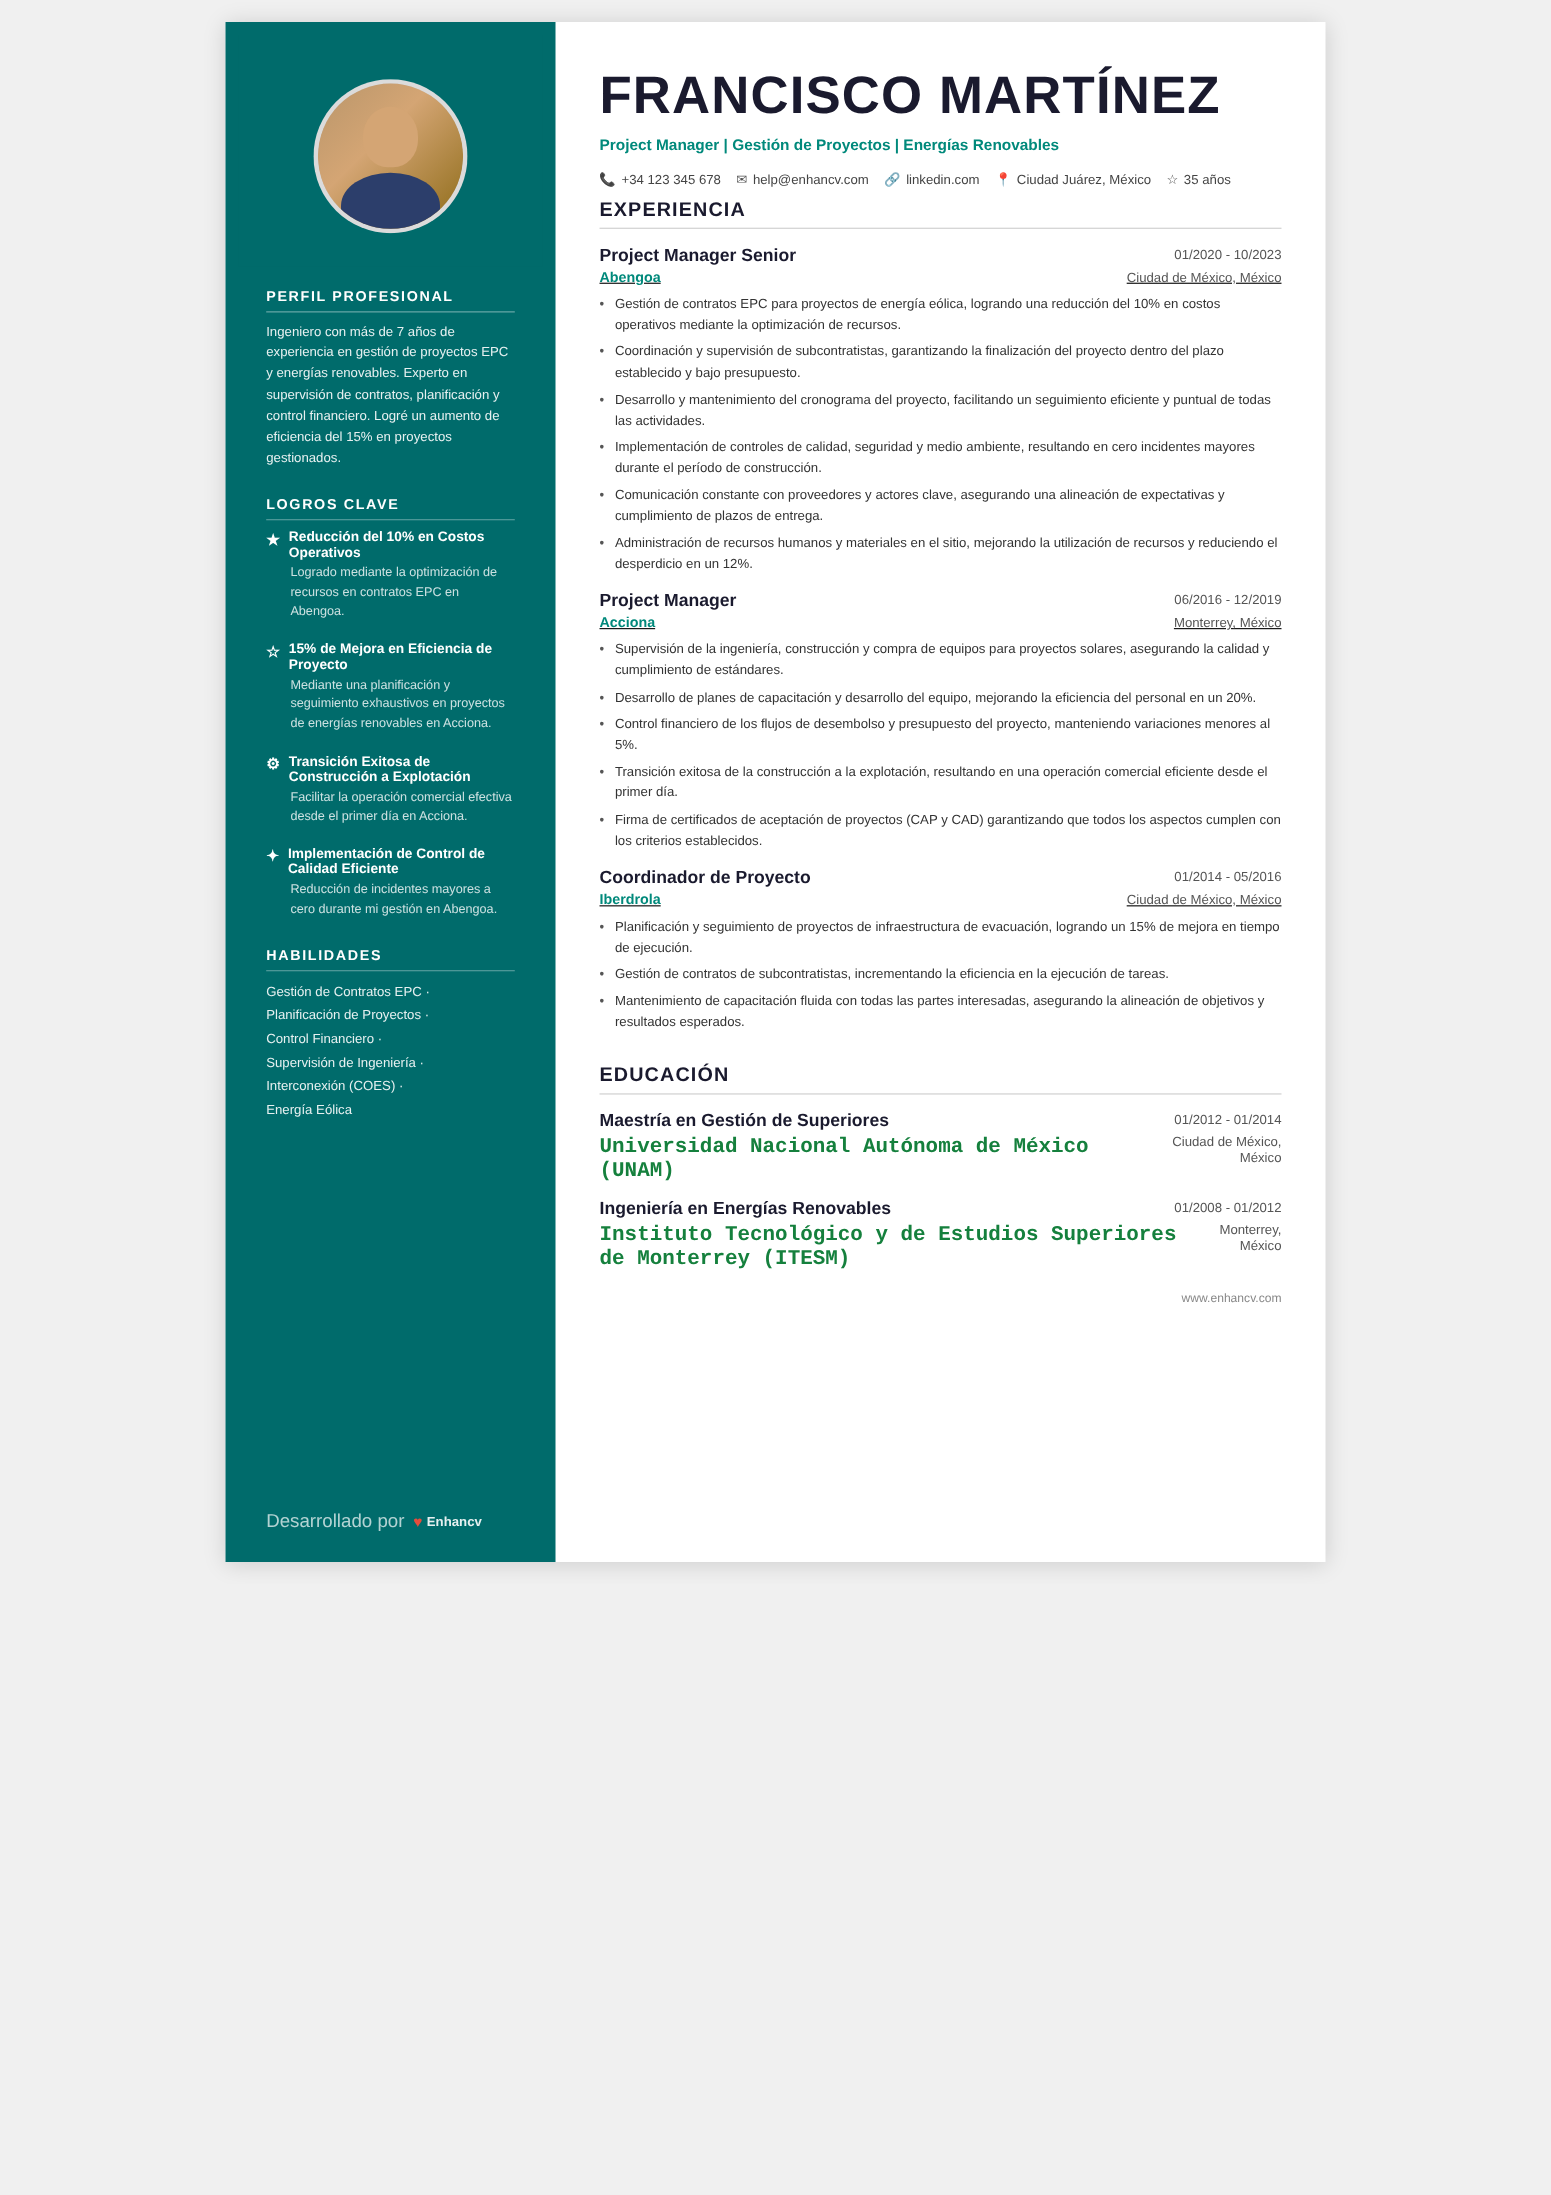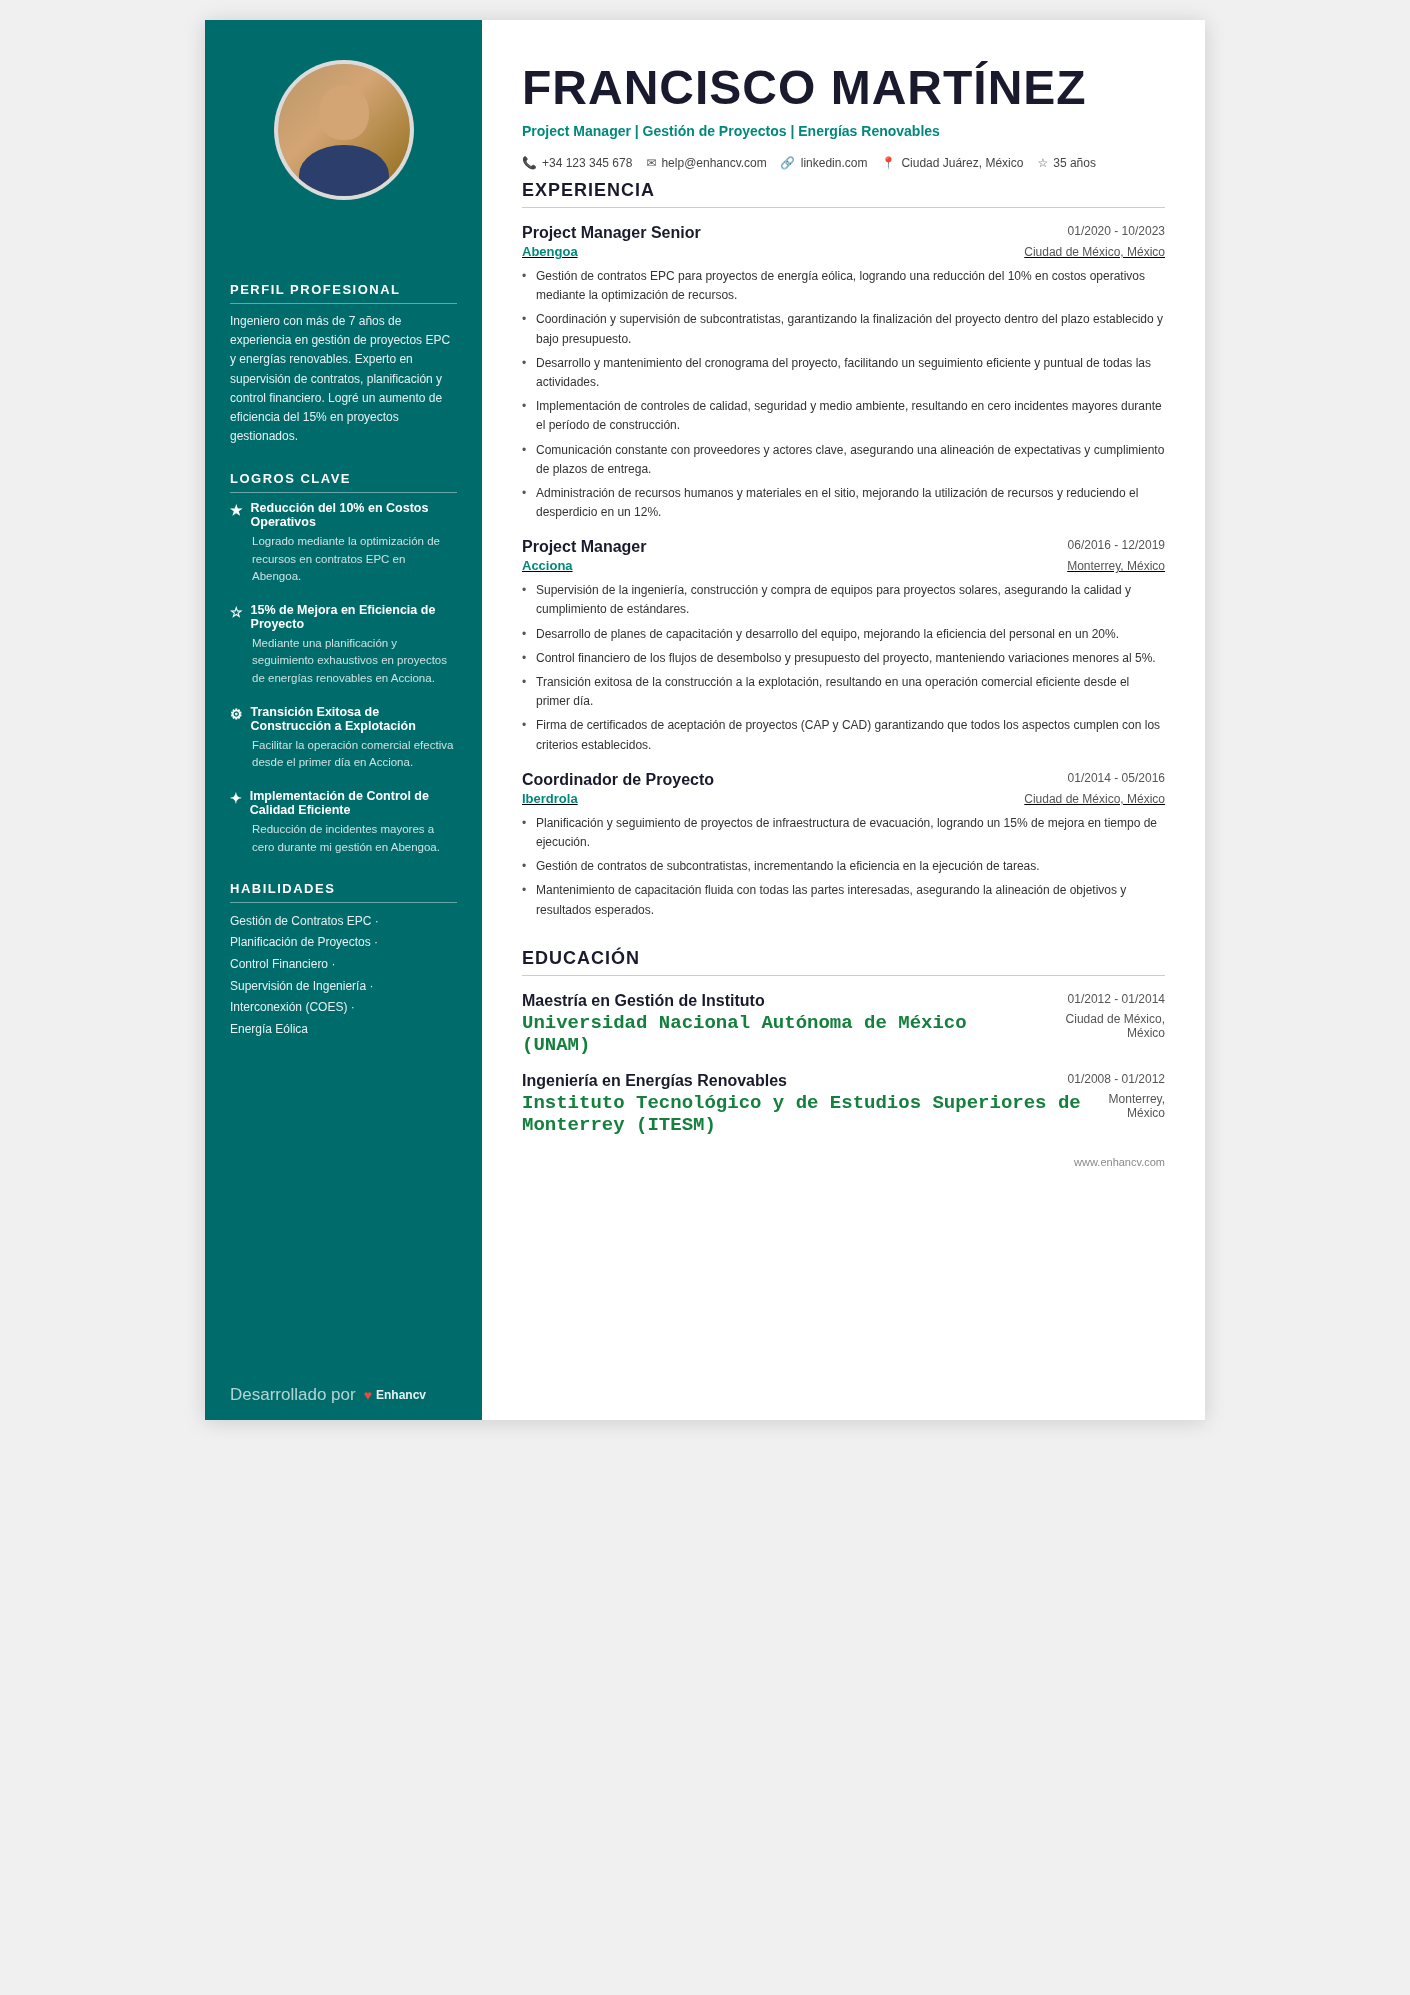--- a/index.html
+++ b/index.html
@@ -12,28 +12,27 @@
     }
     .resume {
       width: 1000px;
       background: #fff;
       display: flex;
       min-height: 1400px;
       box-shadow: 0 2px 20px rgba(0,0,0,0.15);
     }
     
     .sidebar {
-      width: 277px;
+      width: 300px;
       background: #006B6B;
       color: #fff;
-      padding: 0;
+      padding: 12px;
       flex-shrink: 0;
       display: flex;
       flex-direction: column;
-      gap: 32px;
     }
     .sidebar-photo-area {
       padding: 40px 30px 30px;
       display: flex;
       justify-content: center;
       align-items: center;
       background: #006B6B;
     }
     .avatar-circle {
       width: 140px;
@@ -474,21 +473,21 @@
             <li>Gestión de contratos de subcontratistas, incrementando la eficiencia en la ejecución de tareas.</li>
             <li>Mantenimiento de capacitación fluida con todas las partes interesadas, asegurando la alineación de objetivos y resultados esperados.</li>
           </ul>
     </div>
       </div>
 
     <div class="section-title">EDUCACIÓN</div>
     <div id="education-container">
         <div>
       <div class="edu-header">
-        <span class="edu-degree">Maestría en Gestión de Instituto</span>
+        <span class="edu-degree">Maestría en Gestión de Superiores</span>
         <span class="edu-dates">01/2012 - 01/2014</span>
       </div>
       <div class="edu-sub">
         <span class="edu-school">Universidad Nacional Autónoma de México (UNAM)</span>
         <span class="edu-location">Ciudad de México, México</span>
       </div>
     </div>
         <div>
       <div class="edu-header">
         <span class="edu-degree">Ingeniería en Energías Renovables</span>

